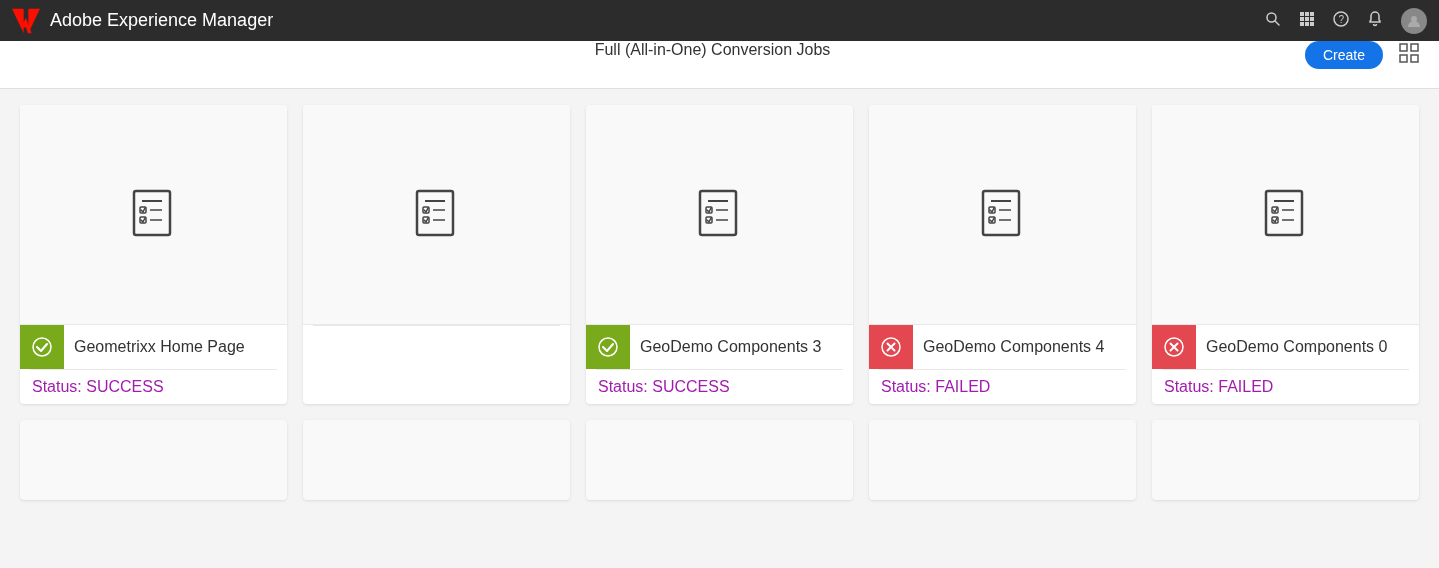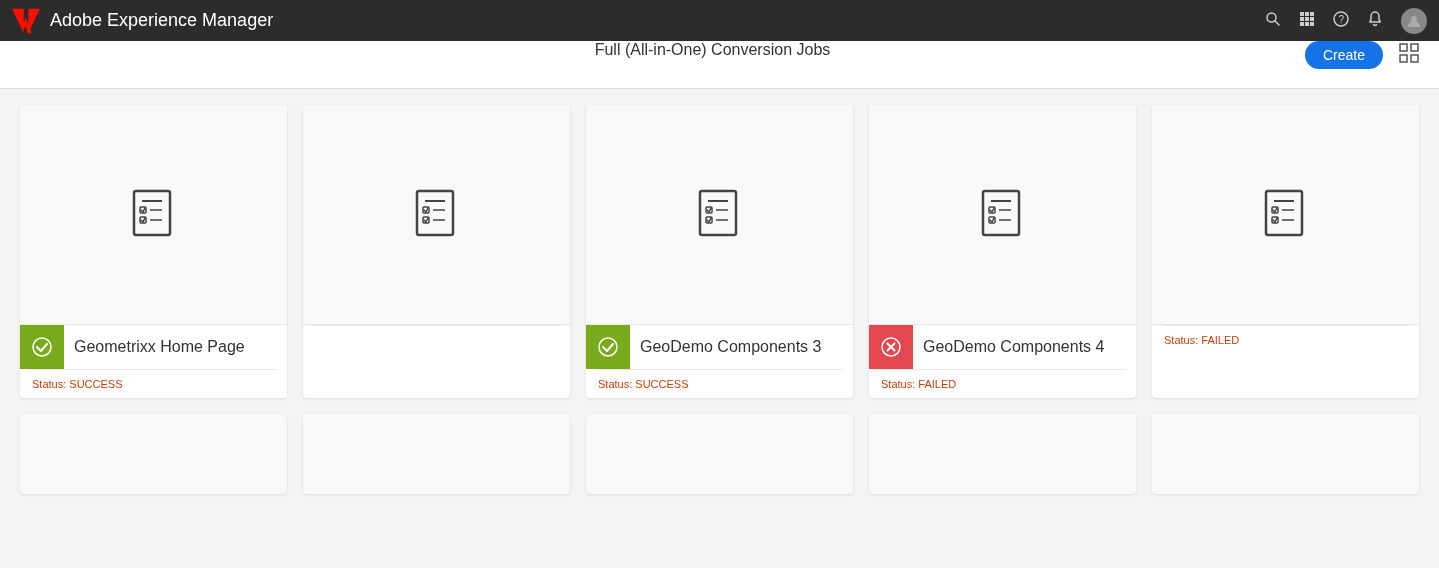--- a/index.html
+++ b/index.html
@@ -152,22 +152,22 @@
     }
 
     .card-divider {
       height: 1px;
       background: #e8e8e8;
       margin: 0 10px;
     }
 
     .card-status-text {
       padding: 8px 12px;
-      font-size: 11px;
-      color: #c2410c;
+      font-size: 16px;
+      color: #a21caf;
     }
 
     .card-empty {
       background: #f9f9f9;
     }
   </style>
 </head>
 <body>
 
 <nav class="topnav">
@@ -336,20 +336,30 @@
     <rect x="8" y="6" width="36" height="44" rx="2" stroke="#444" stroke-width="2.5" fill="none"></rect>
     <line x1="16" y1="16" x2="36" y2="16" stroke="#444" stroke-width="2"></line>
     <rect x="14" y="22" width="6" height="6" rx="1" stroke="#444" stroke-width="1.5" fill="none"></rect>
     <polyline points="15,25 17,27 19,23" stroke="#444" stroke-width="1.5" fill="none" stroke-linecap="round" stroke-linejoin="round"></polyline>
     <rect x="14" y="32" width="6" height="6" rx="1" stroke="#444" stroke-width="1.5" fill="none"></rect>
     <polyline points="15,35 17,37 19,33" stroke="#444" stroke-width="1.5" fill="none" stroke-linecap="round" stroke-linejoin="round"></polyline>
     <line x1="24" y1="25" x2="36" y2="25" stroke="#444" stroke-width="1.5"></line>
     <line x1="24" y1="35" x2="36" y2="35" stroke="#444" stroke-width="1.5"></line>
   </svg></div>
     </div>
+    <div class="card-label-row">
+      <div class="card-status-badge badge-failed">
+            <svg width="20" height="20" viewBox="0 0 20 20" fill="none">
+    <circle cx="10" cy="10" r="9" stroke="white" stroke-width="1.5"></circle>
+    <line x1="6.5" y1="6.5" x2="13.5" y2="13.5" stroke="white" stroke-width="2" stroke-linecap="round"></line>
+    <line x1="13.5" y1="6.5" x2="6.5" y2="13.5" stroke="white" stroke-width="2" stroke-linecap="round"></line>
+  </svg>
+          </div>
+      <span class="card-name">GeoDemo Components 0</span>
+    </div>
     <div class="card-divider"></div>
     <div class="card-status-text">Status: FAILED</div>
   </div>
       <div class="card card-empty" style="height: 80px;"></div>
       <div class="card card-empty" style="height: 80px;"></div>
       <div class="card card-empty" style="height: 80px;"></div>
       <div class="card card-empty" style="height: 80px;"></div>
       <div class="card card-empty" style="height: 80px;"></div>
     </div>
 </div>

